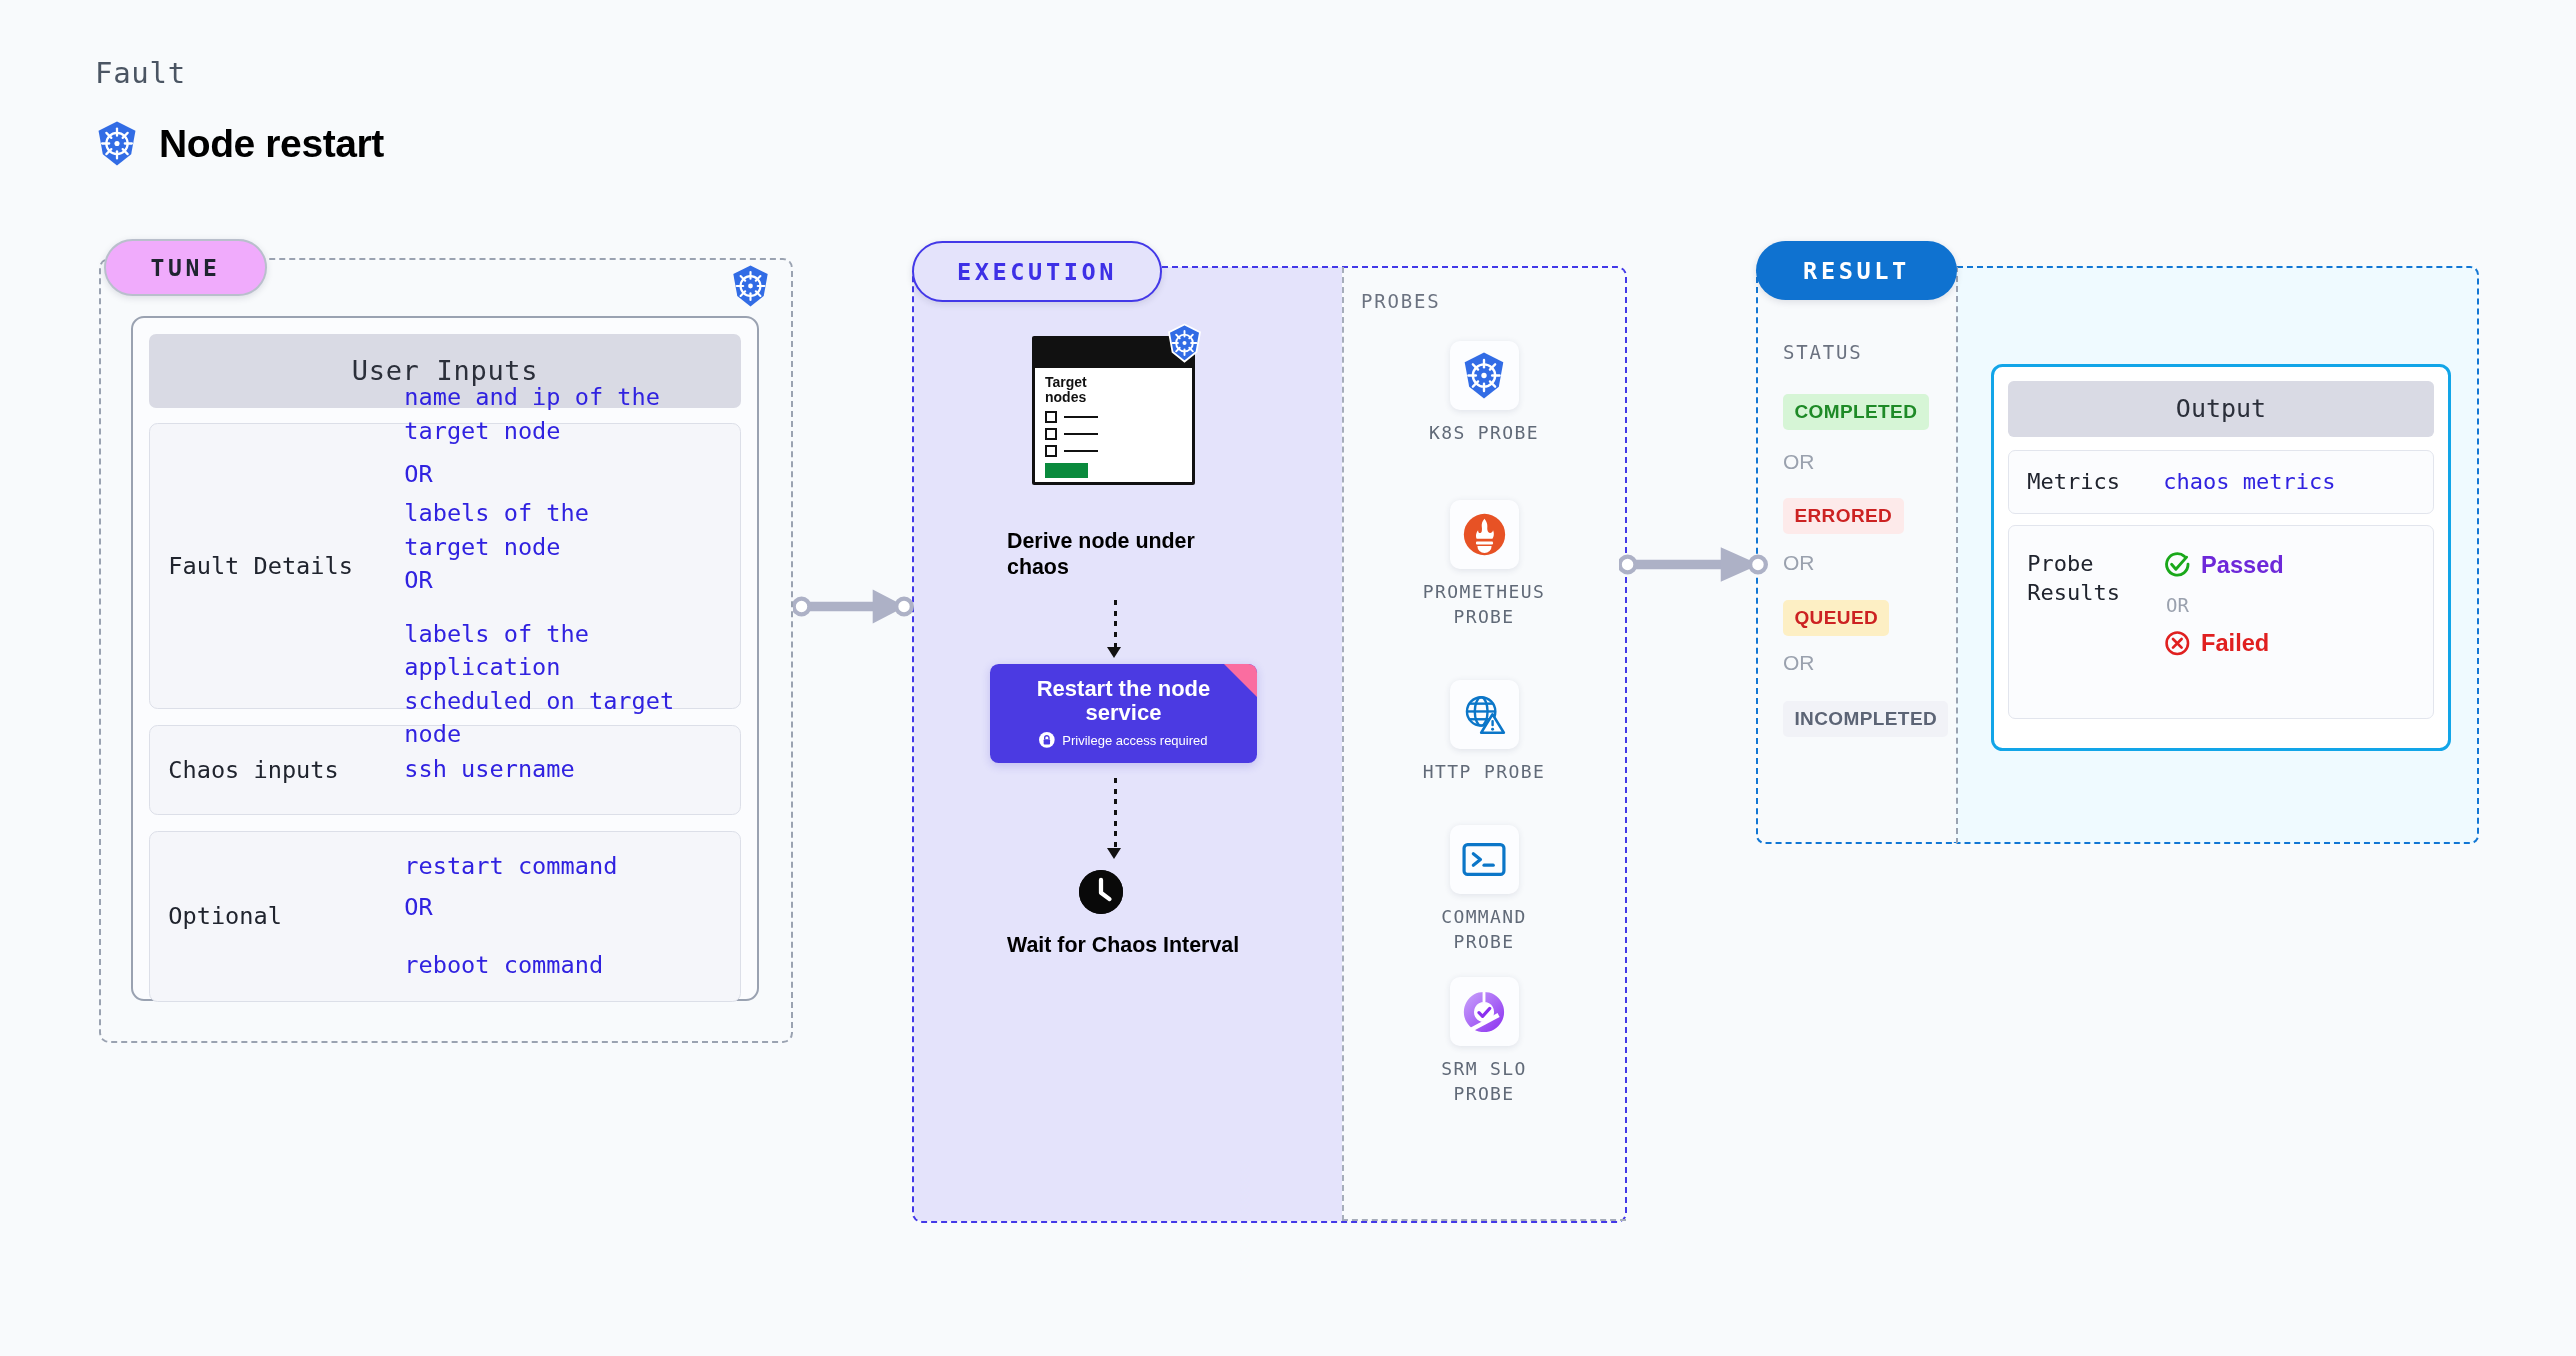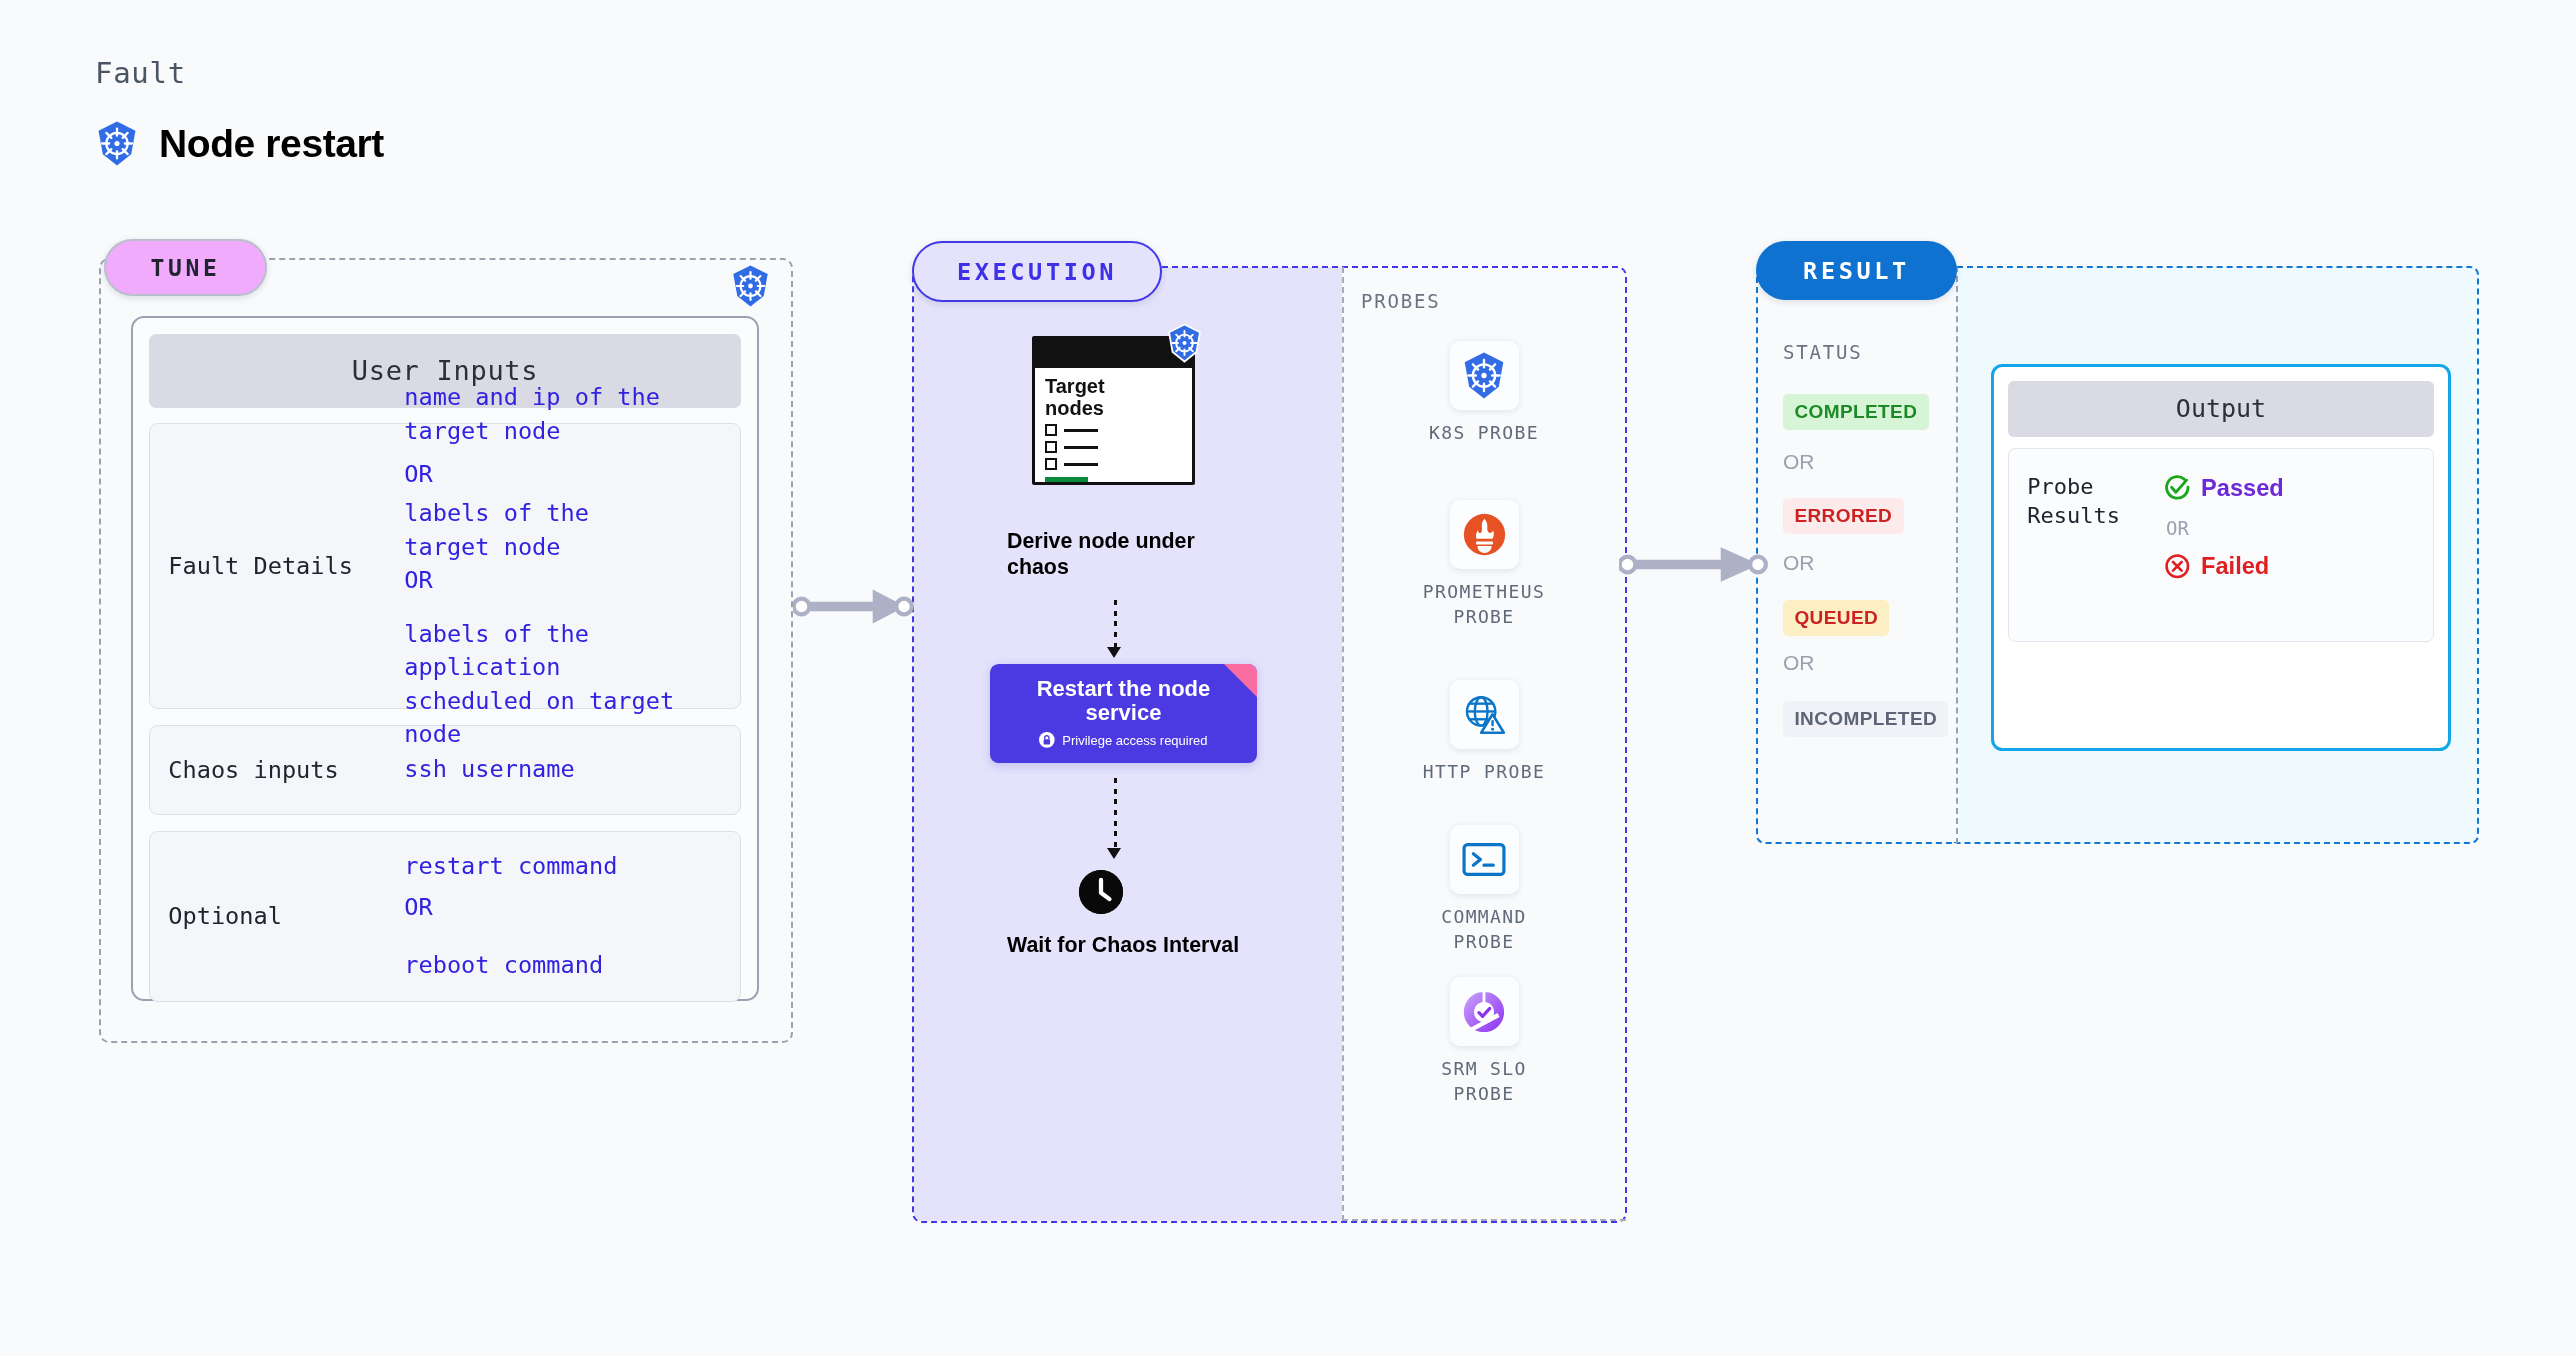--- a/index.html
+++ b/index.html
@@ -116,21 +116,21 @@
   
   #target-card {
     position: absolute; left: 1032px; top: 336px;
     width: 163px; height: 149px;
     background: #fff; border: 3.6px solid #111; border-radius: 2.1px;
     overflow: hidden;
   }
   #target-card .tbar { height: 28.6px; background: #111; }
   #target-card .tbody { padding: 7.1px 10px; }
   #target-card .ttitle {
-    font-size: 20px; font-weight: bold; color: #111; line-height: 1.12;
+    font-size: 14px; font-weight: bold; color: #111; line-height: 1.12;
   }
   .chk-line { display: flex; align-items: center; gap: 7.1px; margin-top: 5px; }
   .chk-box { width: 12px; height: 12px; border: 2.1px solid #111; }
   .chk-ln { width: 34px; height: 2.1px; background: #111; }
   .green-bar { width: 43px; height: 15px; background: #0a8a3d; margin-top: 6.4px; }
   #target-k8s { position: absolute; left: 1166px; top: 323px; z-index: 8; }
 
   .flow-label {
     position: absolute; text-align: left;
     font-size: 21.4px; font-weight: bold; color: #000; line-height: 1.22;
@@ -520,20 +520,24 @@
 <div class="status-or" style="top:450px;">OR</div>
 <div class="status-badge" style="top:498px; background:#fdeaea; color:#cc2222;">ERRORED</div>
 <div class="status-or" style="top:551px;">OR</div>
 <div class="status-badge" style="top:600px; background:#fdefc4; color:#cc2222;">QUEUED</div>
 <div class="status-or" style="top:651px;">OR</div>
 <div class="status-badge" style="top:701px; background:#f1f2f7; color:#5c6475;">INCOMPLETED</div>
 
 <div id="output-card">
   <div id="output-header">Output</div>
 
+  <div id="metrics-row">
+    <div class="rk">Metrics</div>
+    <div class="rv">chaos metrics</div>
+  </div>
 
   <div id="probe-results-row">
     <div class="rk" style="white-space:pre-line">Probe
 Results</div>
     <div>
       <div class="res-line">
         <span>
           <svg width="28.6" height="28.6" viewBox="0 0 40 40">
             <path d="M35 20 a15 15 0 1 1 -5 -11" stroke="#1aa81a" stroke-width="4" fill="none" stroke-linecap="round"></path>
             <path d="M12 20 L18 27 L33 10" stroke="#1aa81a" stroke-width="4" fill="none" stroke-linecap="round" stroke-linejoin="round"></path>

